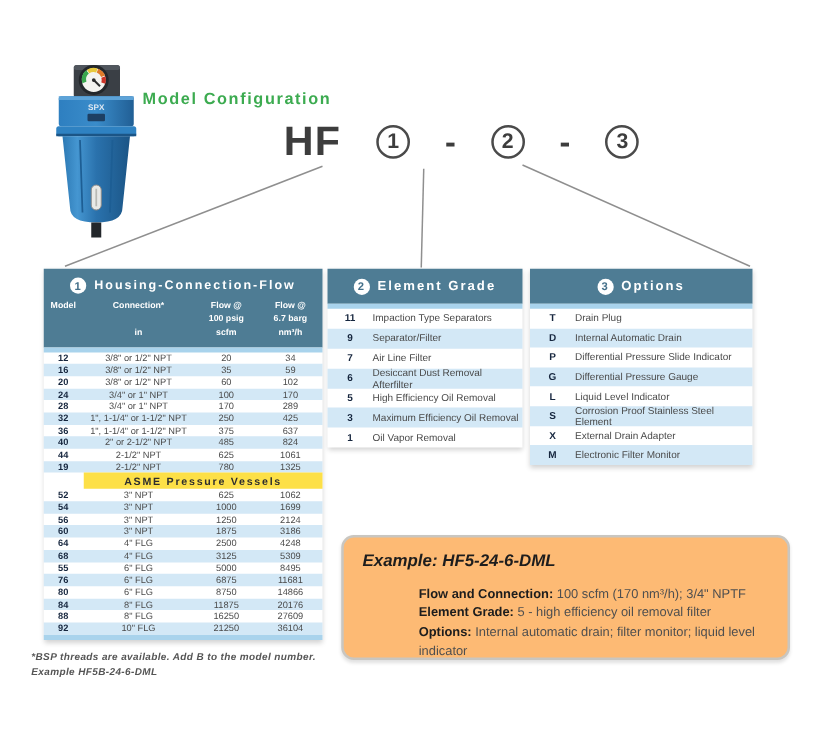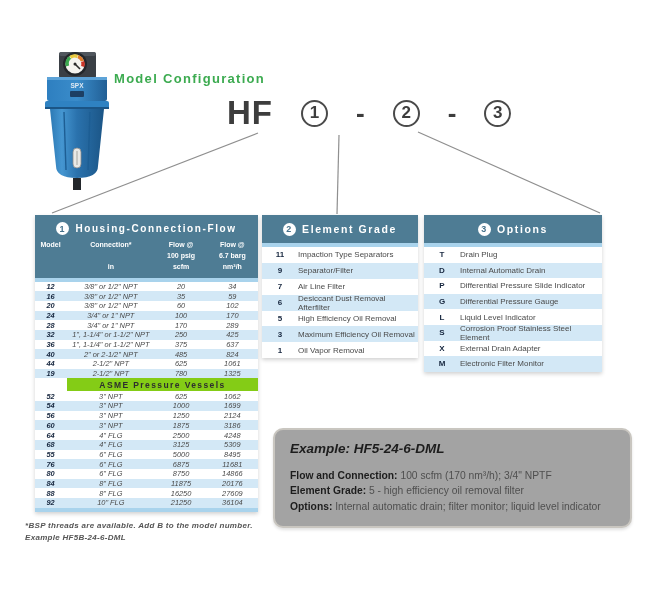--- a/index.html
+++ b/index.html
@@ -28,42 +28,42 @@
   .head-circle { background:#ffffff; color:#44708a; border-radius:50%; width:13px; height:13px; display:inline-flex; align-items:center; justify-content:center; font-size:9px; font-weight:bold; margin-right:6px; flex:0 0 auto; }
   .strip { height:4px; background:#a9d3ec; }
 
   
   .t1 { left:35px; top:215px; width:223px; }
   .t1 .tbl-title { height:24px; font-size:10px; padding-top:3px; }
   .t1-cols { display:flex; padding:1px 0 5px 0; }
   .t1-col { text-align:center; font-size:7px; font-weight:bold; line-height:1.55; }
   .cw-model { width:14%; } .cw-conn { width:40%; } .cw-flow { width:23%; }
   .t1-body .t1-row:nth-child(even) { background:#d3e8f6; }
-  .t1-row { display:flex; height:9.7px; align-items:center;font-style:italic; }
+  .t1-row { display:flex; height:9.7px; align-items:flex-start; }
   .t1-cell { text-align:center; font-size:7.4px; color:#4a4a4a; }
   .t1-cell.model { font-weight:bold; color:#16263e; }
-  .asme-band { height:13px; background:#84cc16; display:flex; align-items:center; justify-content:center; font-size:8.5px; font-weight:bold; color:#2e2e2e; letter-spacing:1.4px;margin-left:32px; }
+  .asme-band { height:13px; background:#fde047; display:flex; align-items:center; justify-content:center; font-size:8.5px; font-weight:bold; color:#2e2e2e; letter-spacing:1.4px;margin-left:32px; }
 
   .footnote { position:absolute; left:25px; top:520px; font-size:8px; font-style:italic; color:#555; font-weight:bold; line-height:1.45; letter-spacing:0.3px; }
 
   
   .t2 { left:262px; top:215px; width:156px; }
   .t3 { left:424px; top:215px; width:178px; }
   .t2 .tbl-title, .t3 .tbl-title { height:28px; font-size:10.5px; }
   .kv-row { display:flex; align-items:center; }
   .t2 .kv-row { height:15.9px; }
   .t3 .kv-row { height:15.6px; }
   .kv-body .kv-row:nth-child(even) { background:#d3e8f6; }
   .kv-key { width:36px; text-align:center; font-size:8px; font-weight:bold; color:#16263e; flex:0 0 auto; }
   .kv-label { font-size:8px; color:#4a4a4a; }
 
   
-  .example-box { position:absolute; left:273px; top:428px; width:359px; height:100px; background:#a3a3a3; border:2px solid #c9c6c0; border-radius:10px; padding:11px 15px; box-shadow:0 2px 3px rgba(0,0,0,0.12); }
+  .example-box { position:absolute; left:273px; top:428px; width:359px; height:100px; background:#fdba74; border:2px solid #c9c6c0; border-radius:10px; padding:11px 15px; box-shadow:0 2px 3px rgba(0,0,0,0.12); }
   .example-title { font-size:13.5px; font-weight:bold; font-style:italic; color:#1d1d1d; margin-bottom:12px; }
-  .example-line { font-size:10.3px; color:#4f4f4f; line-height:1.5; }
+  .example-line { font-size:10.3px; color:#4f4f4f; line-height:1.5;margin-left:45px; }
   .example-line b { color:#1d1d1d; }
 </style>
 </head>
 <body>
 
 <div class="canvas">
 
   <svg class="lines-svg" viewBox="0 0 650 601">
     <line x1="258" y1="133" x2="52" y2="213" stroke="#8f8f8f" stroke-width="1.2"></line>
     <line x1="339" y1="135" x2="337" y2="214" stroke="#8f8f8f" stroke-width="1.2"></line>

